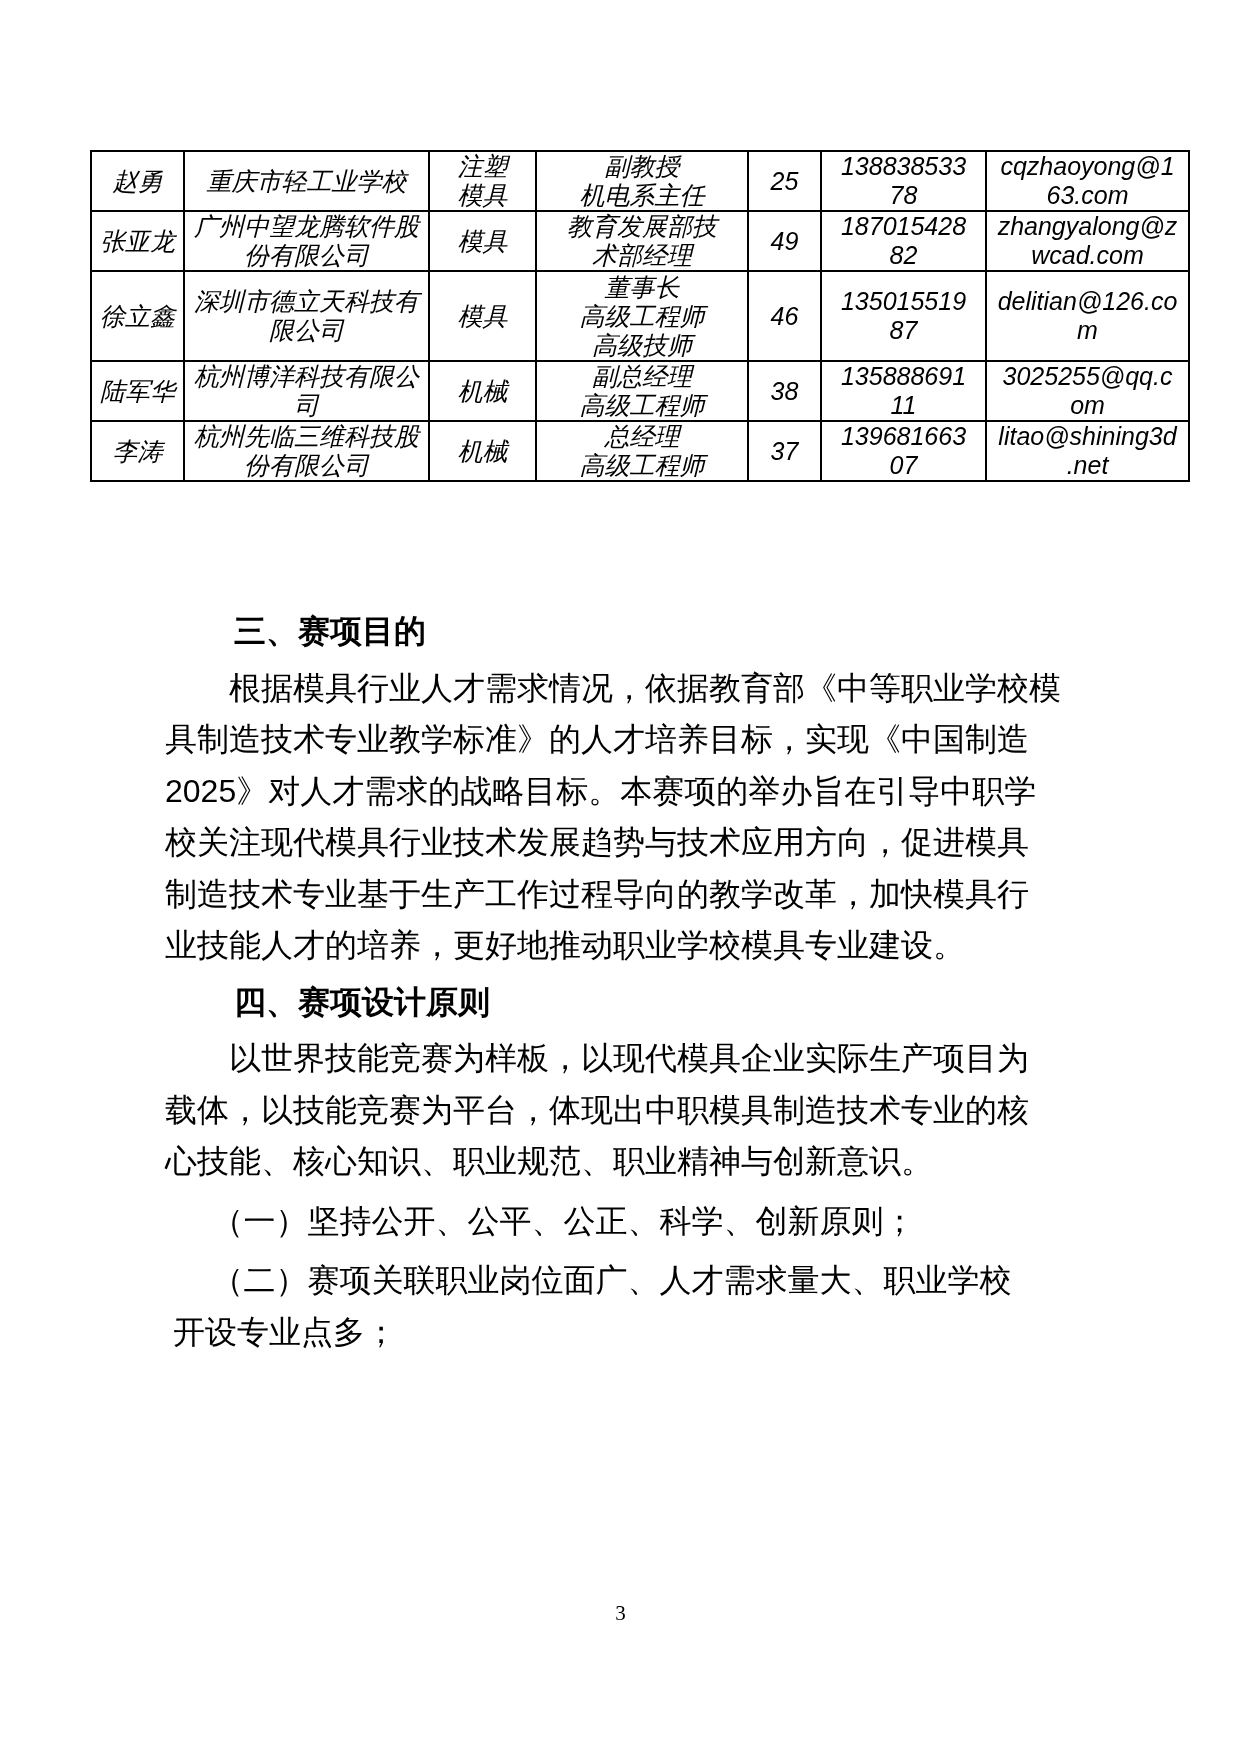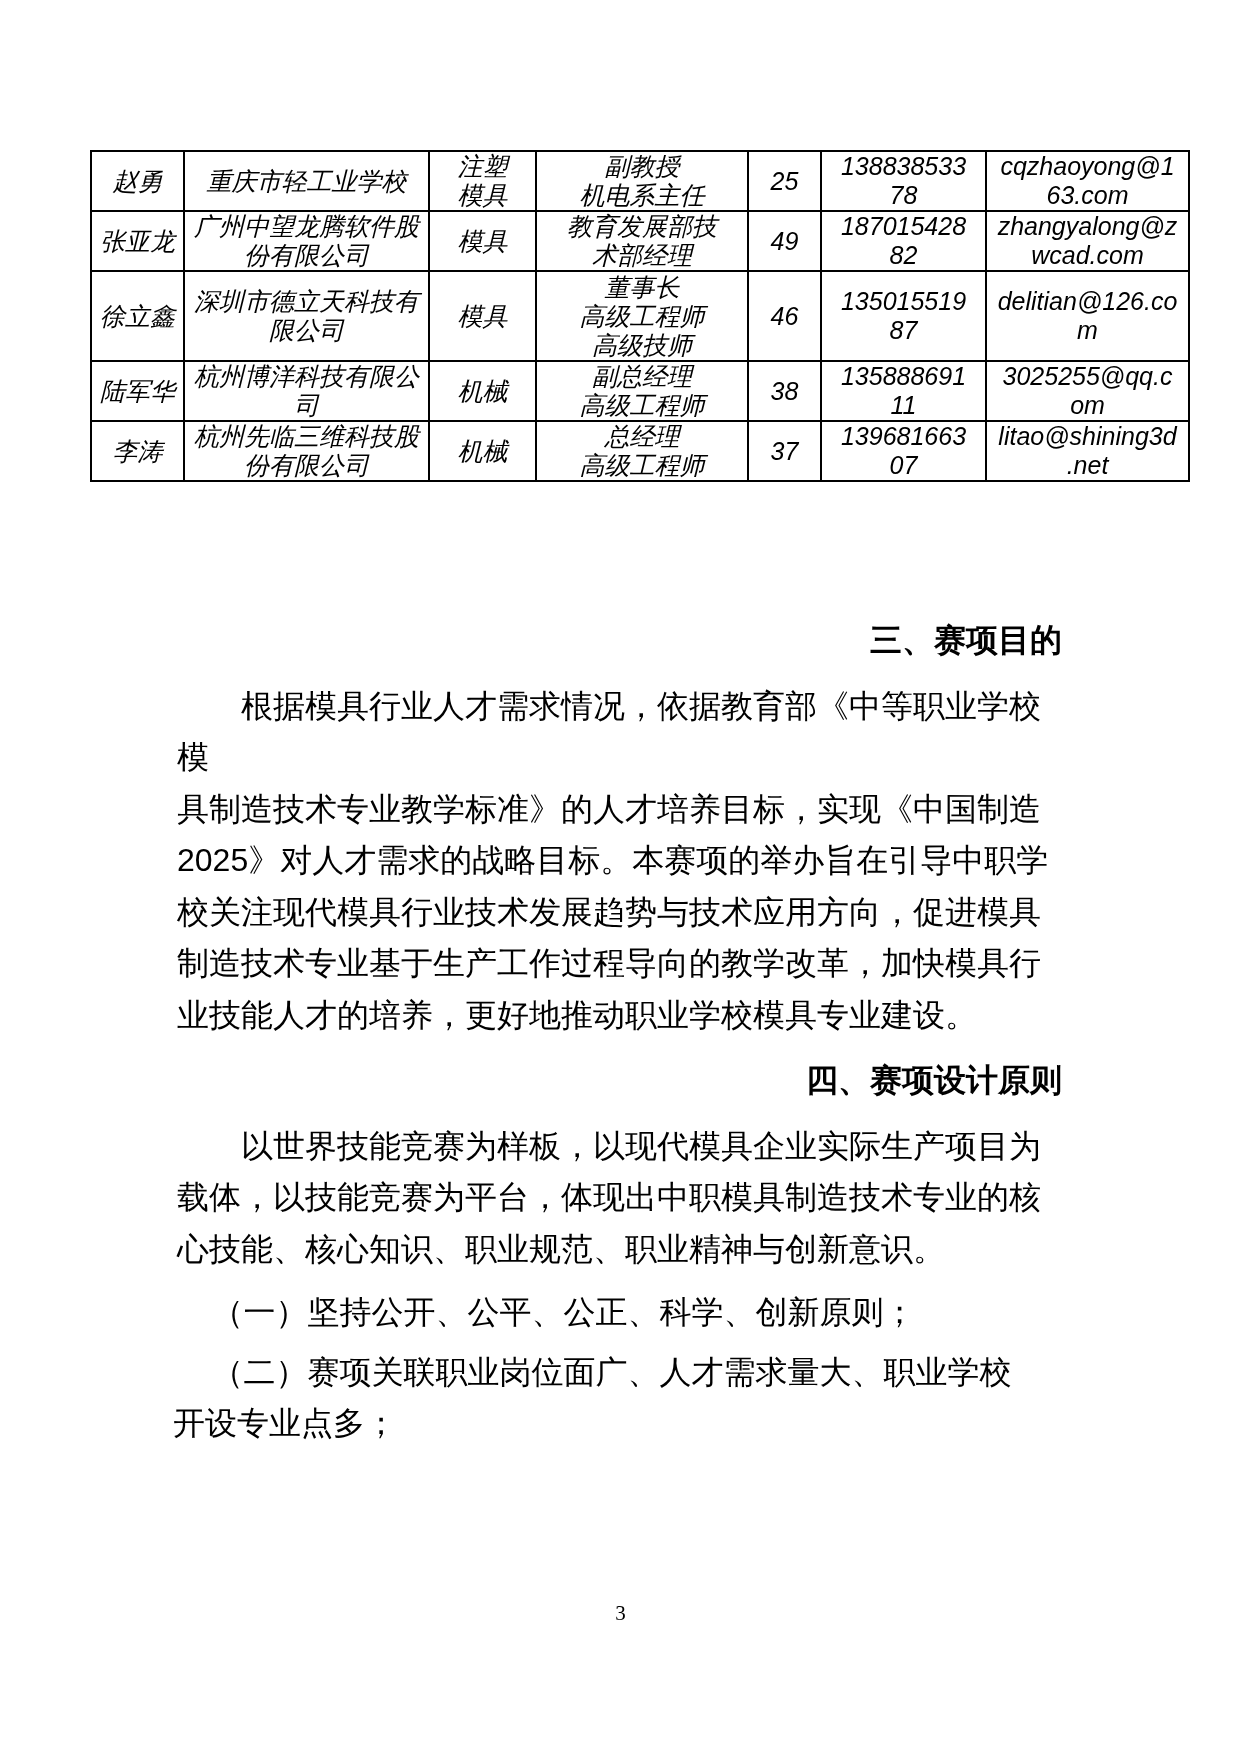--- a/index.html
+++ b/index.html
@@ -39,30 +39,29 @@
   .body-text {
     position: absolute;
     left: 165px;
     top: 601px;
     width: 911px;
     font-size: 32px;
     line-height: 51.5px;
     text-align: left;
   }
   .body-text .para {
-    margin: 12px;
+    margin: 0;
     white-space: pre-line;
     text-indent: 2em;
   }
   .body-text .heading {
-    margin: 14px;
+    margin: 5px;
     font-weight: bold;
     text-indent: 2em;
     white-space: pre-line;
-    text-align: right;
   }
   .body-text .list-para {
     margin: 8px;
     white-space: pre-line;
     text-indent: 1.2em;
   }
   
   .page-num {
     position: absolute;
     left: 0;

